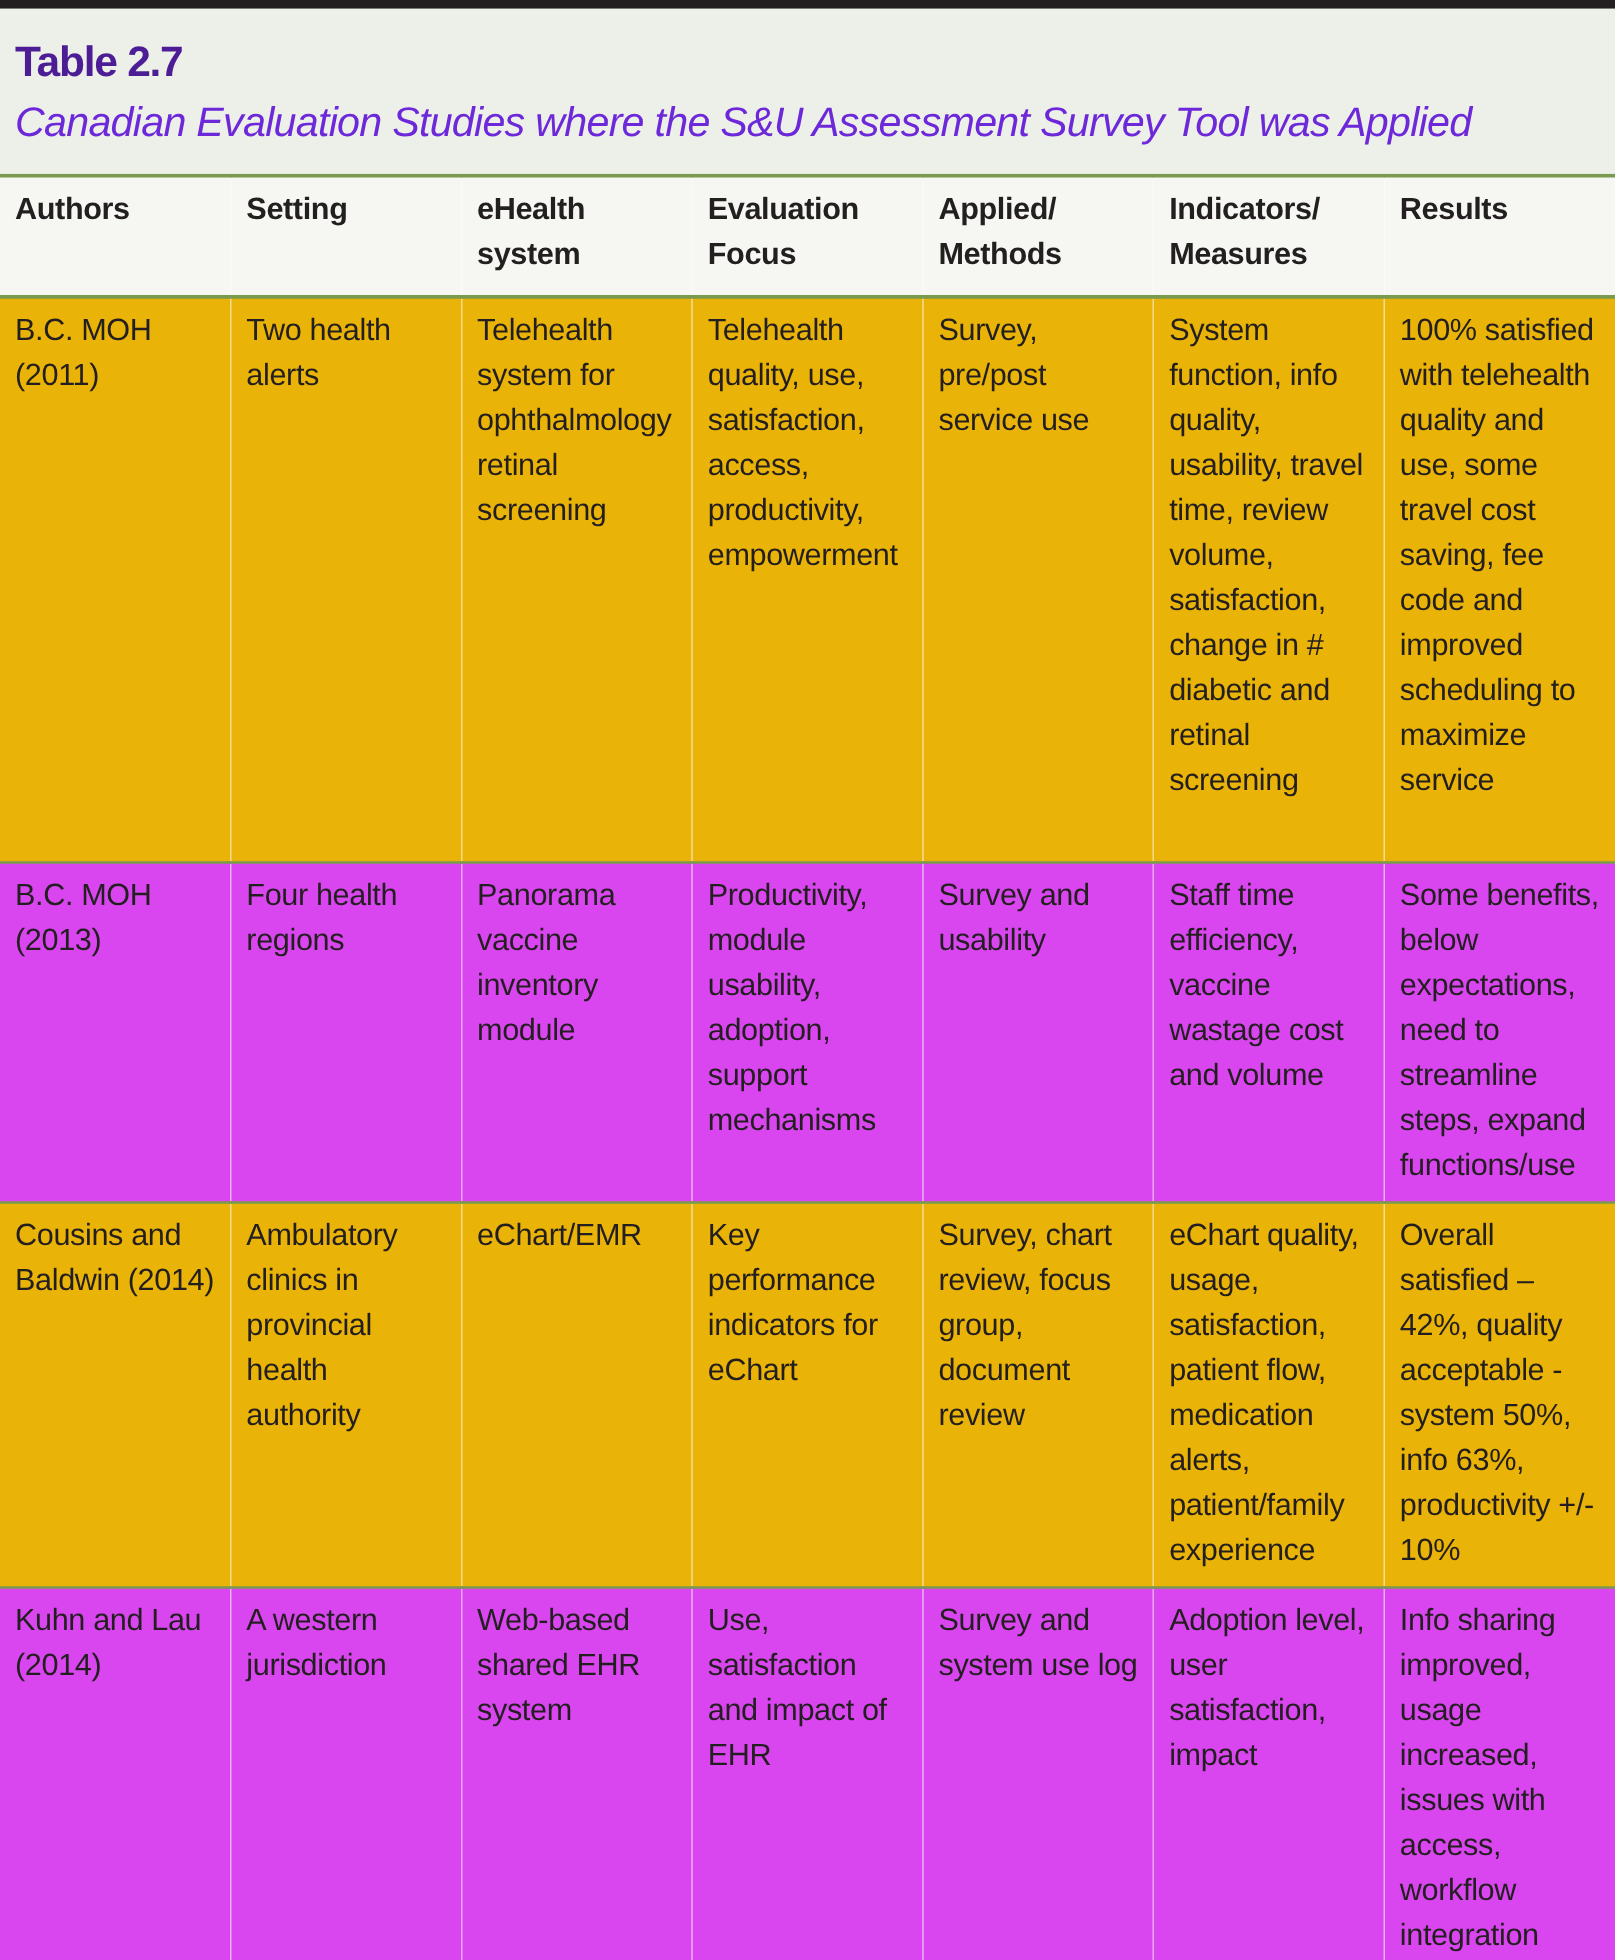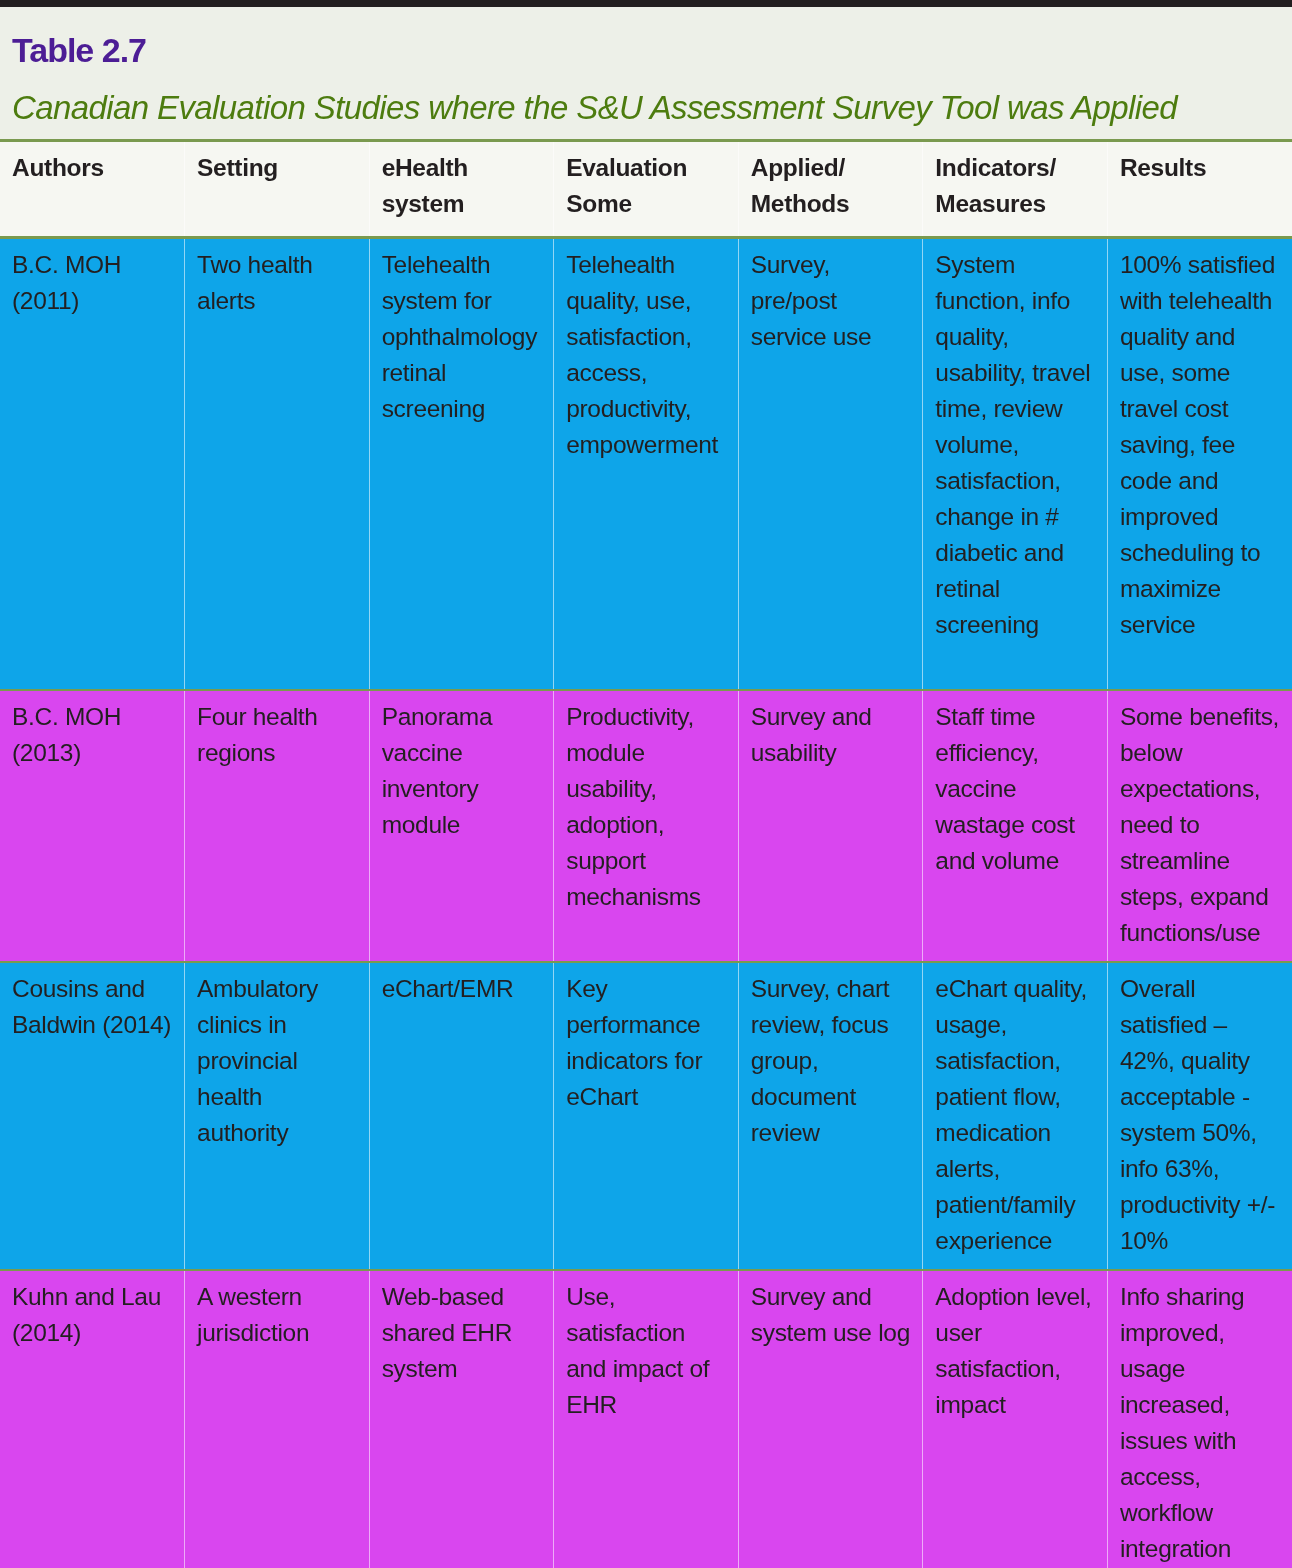--- a/index.html
+++ b/index.html
@@ -10,39 +10,39 @@
     color:#231f20;
     position:relative;
   }
   .topbar { height:7px; background:#231f20; }
   .title-block { height:132px; background:#edf0e8; position:relative; }
   .table-label {
     position:absolute; left:12px; top:24px;
     font-size:34px; font-weight:bold; letter-spacing:-1px; color:#4c1d95;
   }
   .table-caption {
-    position:absolute; left:12px; top:82px;
-    font-size:33px; font-style:italic; color:#4d7c0f; letter-spacing:-0.6px;
+    position:absolute; left:12px; top:72px;
+    font-size:33px; font-style:italic; color:#6d28d9; letter-spacing:-0.6px;
     white-space:nowrap;
   }
   table {
     border-collapse:collapse; width:1292px; table-layout:fixed;
   }
   col { width:184.57px; }
   th, td {
     vertical-align:top; text-align:left;
     padding:6px 12px 8px 12px;
     font-size:24.5px; line-height:36px;
     border-left:1px solid rgba(255,255,255,0.55);
   }
   th:first-child, td:first-child { border-left:none; }
   thead tr { background:#f6f7f2; border-top:3px solid #7a9a4f; border-bottom:3px solid #7a9a4f; }
   th { font-weight:bold; height:78px; letter-spacing:-0.3px; padding-top:8px; }
   tbody tr { border-bottom:2px solid #7a9a4f; }
-  tbody tr.odd { background:#0ea5e9;padding-left:12px; }
+  tbody tr.odd { background:#eab308;padding-left:12px; }
   tbody tr.even { background:#d946ef; }
   td { letter-spacing:-0.3px; padding-top:8px; }
   tr.r1 td { height:434px; }
   tr.r2 td { height:254px; }
   tr.r3 td { height:290px; }
   tr.r4 td { height:286px; }
 </style>
 </head>
 <body>
 
@@ -61,21 +61,21 @@
       <col>
       <col>
       <col>
       <col>
     </colgroup>
   <thead>
     <tr>
       <th><span>Authors</span><br><span></span></th>
       <th><span>Setting</span><br><span></span></th>
       <th><span>eHealth</span><br><span>system</span></th>
-      <th><span>Evaluation</span><br><span>Some</span></th>
+      <th><span>Evaluation</span><br><span>Focus</span></th>
       <th><span>Applied/</span><br><span>Methods</span></th>
       <th><span>Indicators/</span><br><span>Measures</span></th>
       <th><span>Results</span><br><span></span></th>
     </tr>
   </thead>
   <tbody>
     <tr class="odd r1">
       <td>B.C. MOH (2011)</td>
       <td>Two health alerts</td>
       <td>Telehealth system for ophthalmology retinal screening</td>

